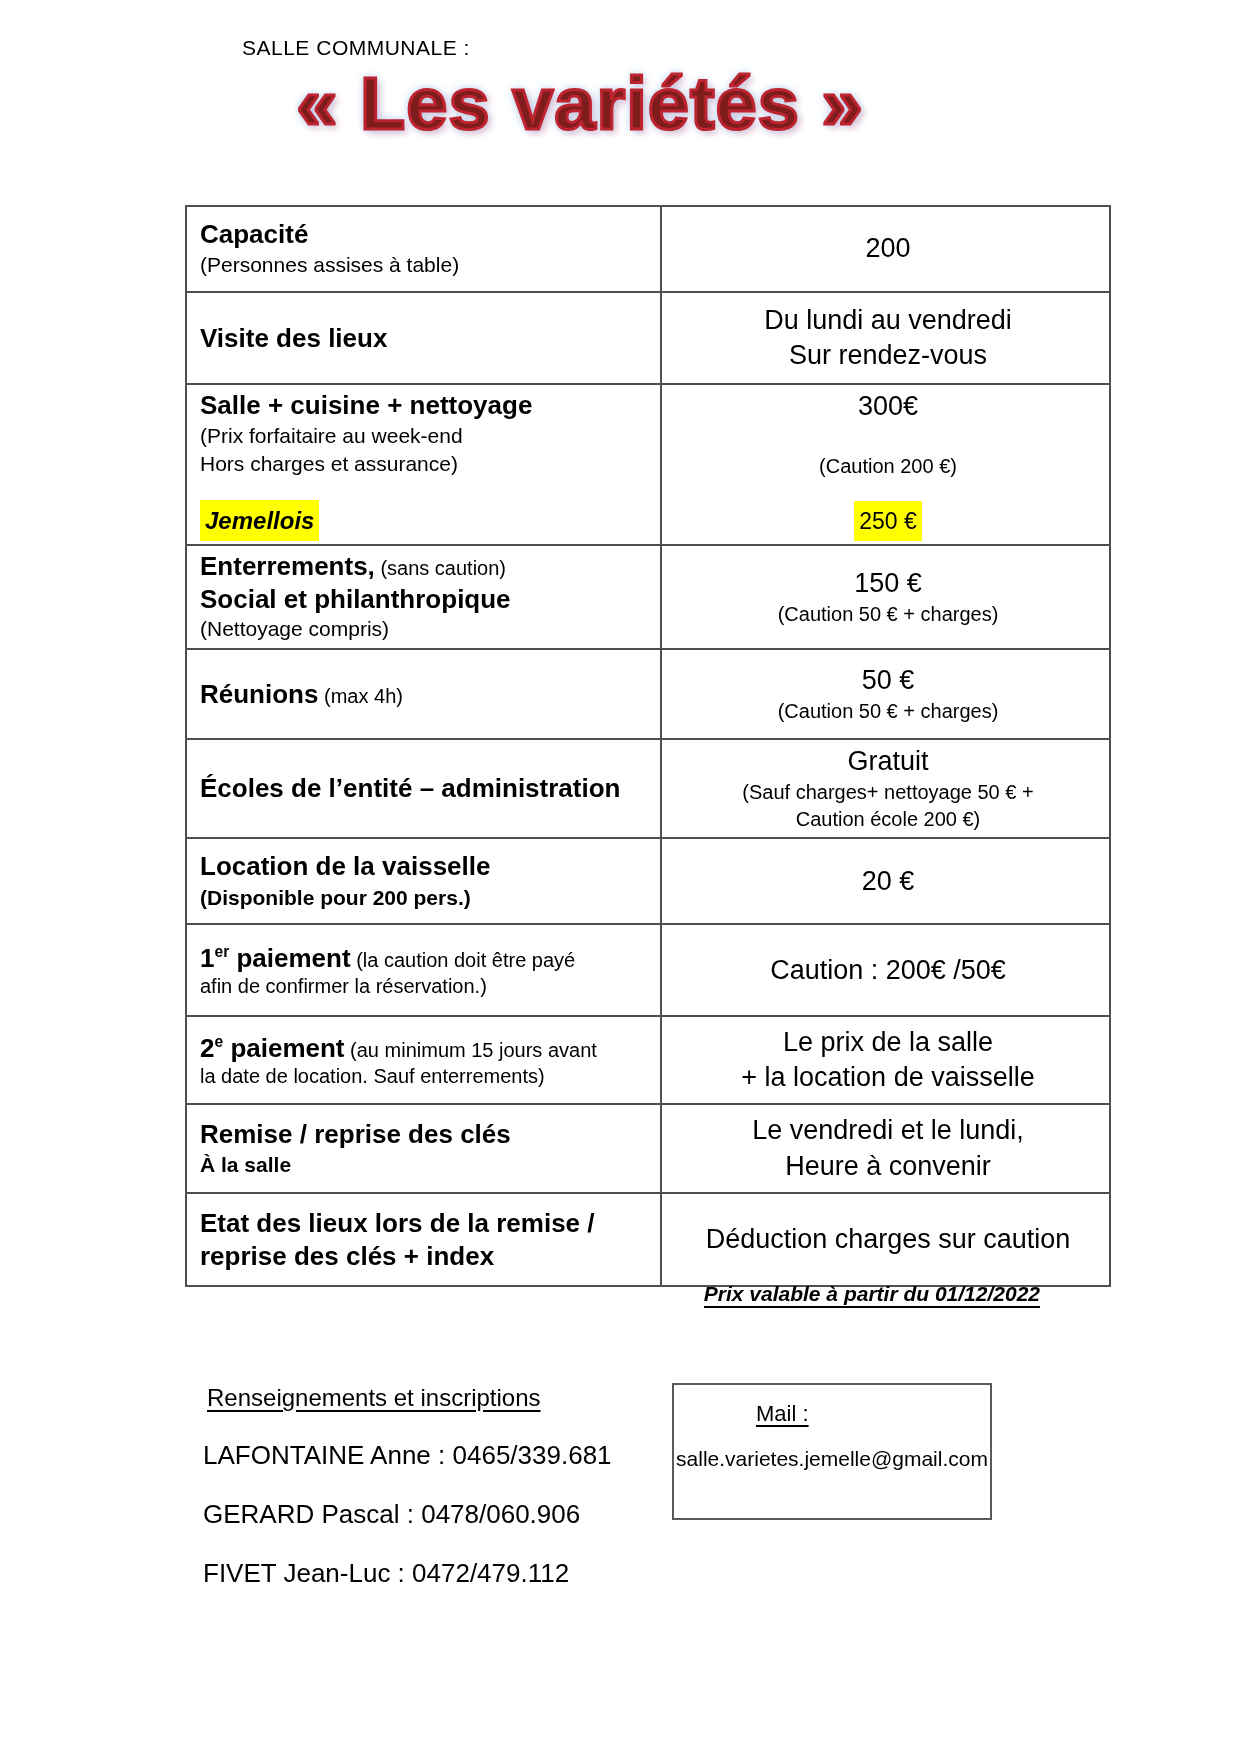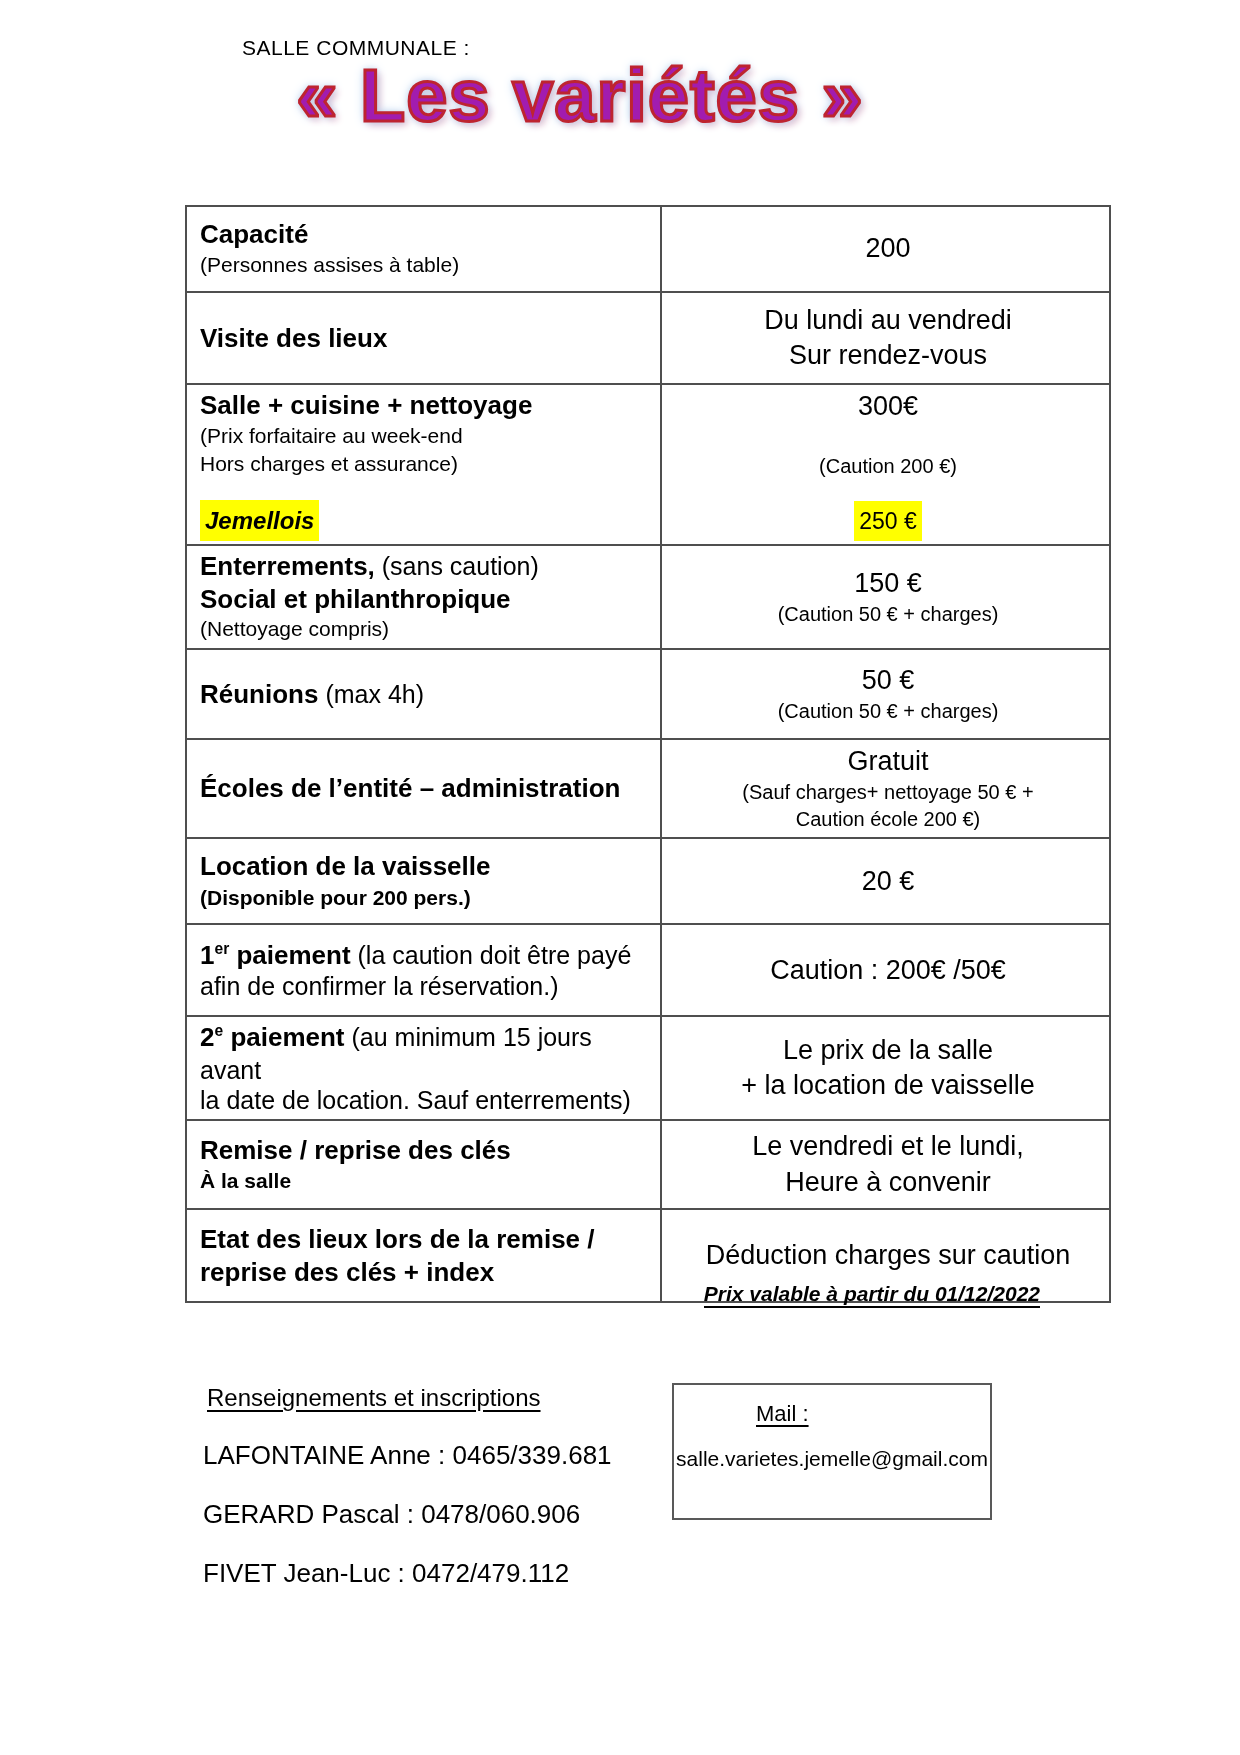--- a/index.html
+++ b/index.html
@@ -6,42 +6,42 @@
   body{
     width:1240px;height:1755px;background:#ffffff;position:relative;
     font-family:"Liberation Sans", sans-serif;color:#000;
     -webkit-font-smoothing:antialiased;
   }
   .kicker{
     position:absolute;left:242px;top:36px;
     font-size:21px;letter-spacing:0.5px;
   }
   .big-title{
-    position:absolute;left:185px;top:56px;width:790px;
+    position:absolute;left:185px;top:64px;width:790px;
     text-align:center;font-size:74px;font-weight:bold;line-height:1.08;
-    color:#a21caf;
+    color:#7f1d1d;
     -webkit-text-stroke:3px #be2430;
     text-shadow:0 0 6px #bcd4ee, 0 0 12px #bcd4ee, 4px 4px 7px #e9b9c9;
     letter-spacing:1px;white-space:nowrap;
   }
   table.pricing{
     position:absolute;left:185px;top:205px;width:878px;
     border-collapse:collapse;table-layout:fixed;
   }
   table.pricing td{
     border:2px solid #4f4f4f;
     padding:4px 8px 4px 13px;
     vertical-align:middle;
   }
   td.lc{width:452px;}
   td.rc{width:426px;text-align:center;padding:4px 6px;}
   .bt{font-weight:bold;font-size:26px;line-height:1.25;}
   .sub{font-size:21px;line-height:1.38;}
   .sub-b{font-size:21px;font-weight:bold;line-height:1.4;}
-  .note{font-size:25px;font-weight:normal;}
+  .note{font-size:20px;font-weight:normal;}
   .rmain{font-size:27px;line-height:1.3;}
   .rsmall{font-size:20px;line-height:1.35;}
   .hl{background:#ffff00;padding:7px 5px;}
   .jem{font-weight:bold;font-style:italic;font-size:24px;}
   .hlprice{font-size:23px;}
   sup{font-size:60%;}
   .cell-flex{display:flex;flex-direction:column;justify-content:space-between;}
   .footer-note{
     position:absolute;left:640px;top:1282px;width:400px;text-align:right;
     font-size:21px;font-weight:bold;font-style:italic;

